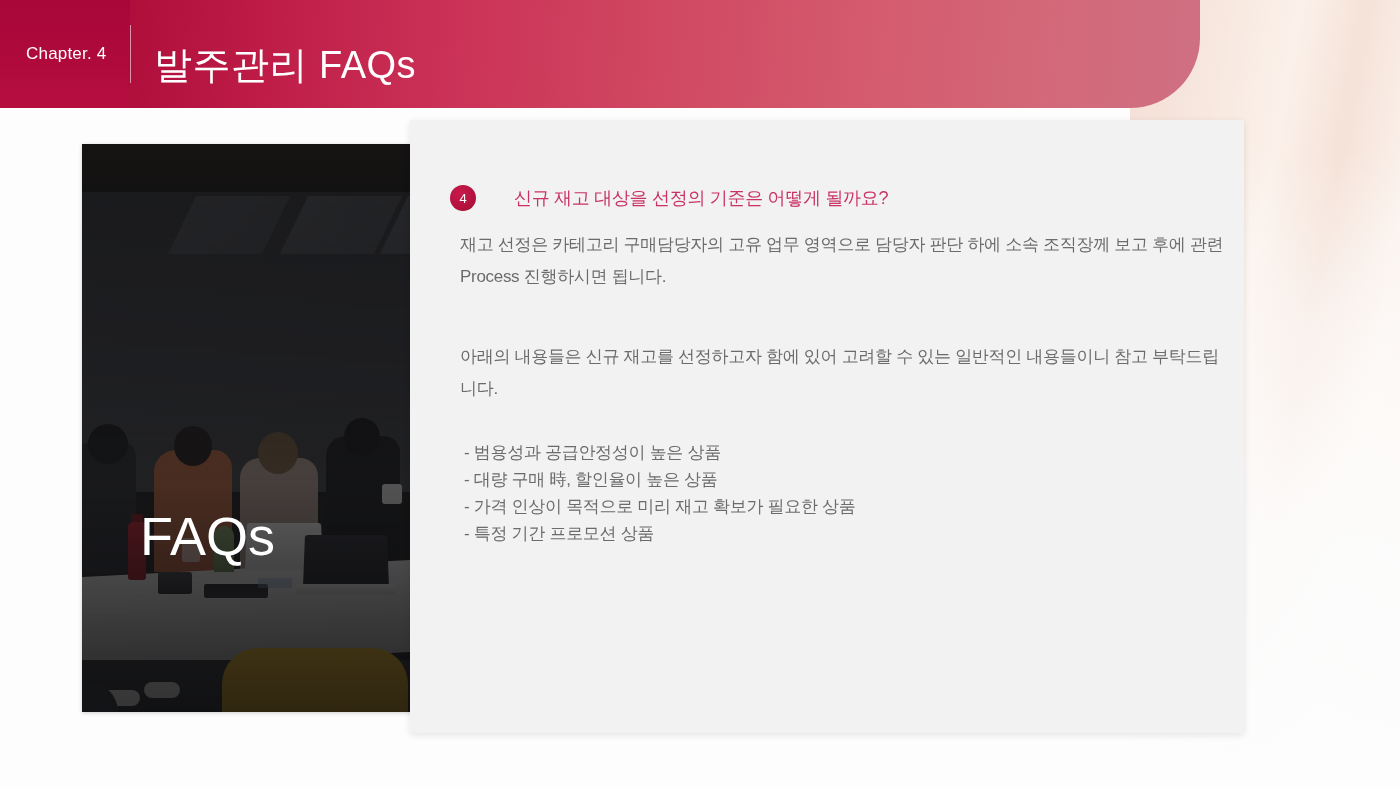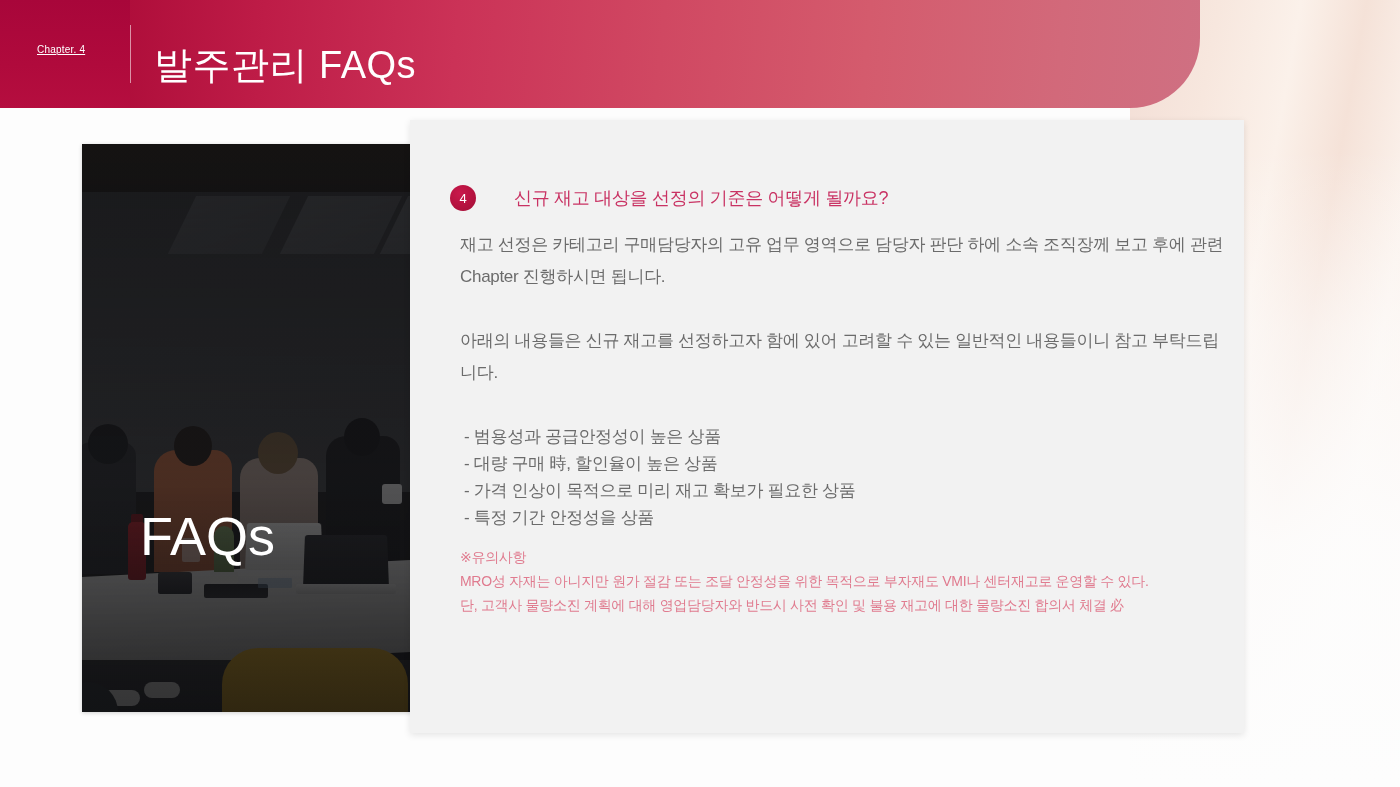--- a/index.html
+++ b/index.html
@@ -72,26 +72,25 @@
     position: absolute;
     top: 0;
     left: 0;
     width: 130px;
     height: 108px;
     background: linear-gradient(180deg, #a8063a 0%, #b00a3c 60%, #b50e3f 100%);
   }
   .header-chapter-label {
     position: absolute;
     top: 44px;
-    left: 37px;
+    left: 26px;
     color: #ffffff;
-    font-size: 10px;
+    font-size: 17px;
     letter-spacing: 0.2px;
     white-space: nowrap;
-    text-decoration: underline;
   }
   .header-divider {
     position: absolute;
     top: 25px;
     left: 130px;
     width: 1px;
     height: 58px;
     background: rgba(255,255,255,0.55);
   }
   .header-title {
@@ -314,21 +313,21 @@
   }
 
   .a-para {
     color: #6b6b6b;
     font-size: 17px;
     line-height: 32px;
     letter-spacing: -0.3px;
     margin: 0 0 0 10px;
     width: 768px;
   }
-  .a-para.spaced { margin-top: 32px; }
+  .a-para.spaced { margin-top: 48px; }
 
   .bullets {
     margin: 34px 0 0 14px;
     padding: 0;
     list-style: none;
   }
   .bullets li {
     color: #6b6b6b;
     font-size: 17px;
     line-height: 27px;
@@ -413,32 +412,27 @@
   </div>
 
   <div class="content-card">
     <div class="qa-block">
 
       <div class="q-row">
         <div class="q-badge">4</div>
         <div class="q-text">신규 재고 대상을 선정의 기준은 어떻게 될까요?</div>
       </div>
 
-      <p class="a-para">재고 선정은 카테고리 구매담당자의 고유 업무 영역으로 담당자 판단 하에 소속 조직장께 보고 후에 관련 Chapter 진행하시면 됩니다.</p>
+      <p class="a-para">재고 선정은 카테고리 구매담당자의 고유 업무 영역으로 담당자 판단 하에 소속 조직장께 보고 후에 관련 Process 진행하시면 됩니다.</p>
       <p class="a-para spaced">아래의 내용들은 신규 재고를  선정하고자 함에 있어 고려할 수 있는 일반적인 내용들이니 참고 부탁드립니다.</p>
 
       <ul class="bullets">
         <li>-  범용성과 공급안정성이 높은 상품</li>
         <li>-  대량 구매 時, 할인율이 높은 상품</li>
         <li>-  가격 인상이 목적으로 미리 재고 확보가 필요한 상품</li>
-        <li>-  특정 기간 안정성을 상품</li>
+        <li>-  특정 기간 프로모션 상품</li>
       </ul>
 
-      <div class="notes">
-        <div class="note-title">※유의사항</div>
-        <div class="note-line">MRO성 자재는 아니지만 원가 절감 또는 조달 안정성을 위한 목적으로 부자재도 VMI나 센터재고로  운영할 수 있다.</div>
-        <div class="note-line">단, 고객사 물량소진 계획에 대해 영업담당자와  반드시 사전 확인 및 불용 재고에 대한 물량소진 합의서 체결 必</div>
-      </div>
 
     </div>
   </div>
 
 </div>
 
 </body></html>

